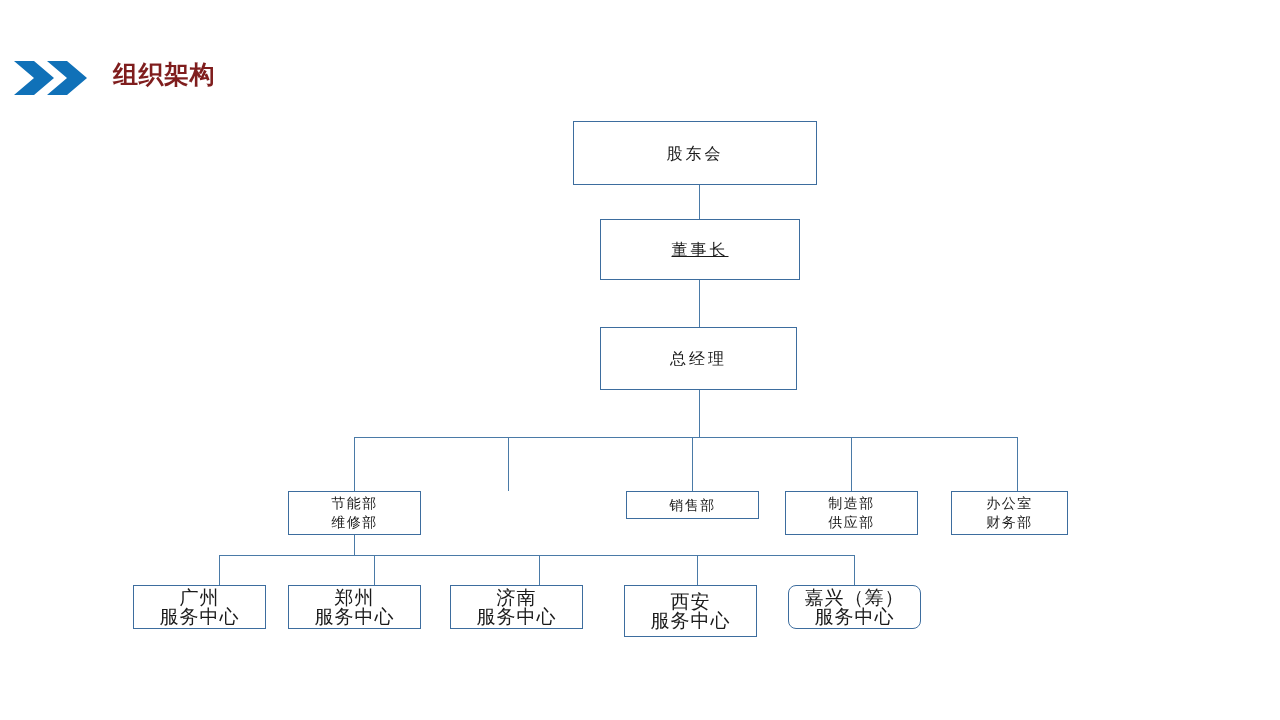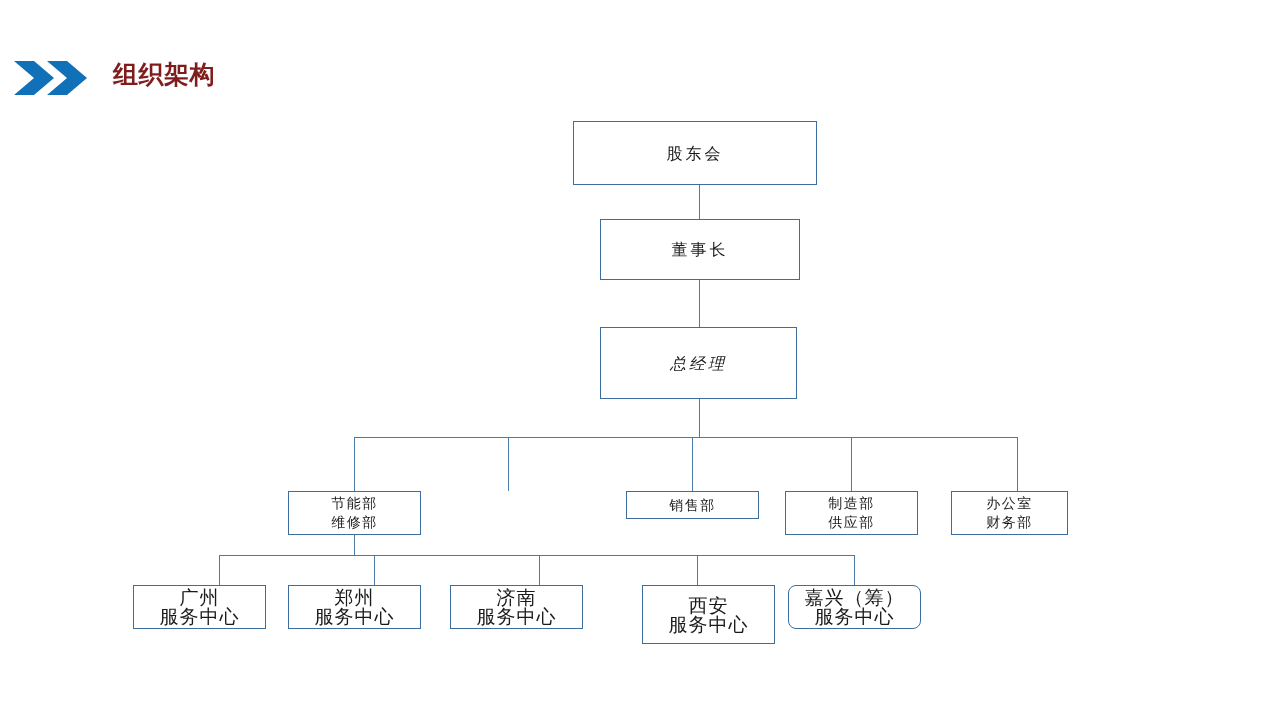--- a/index.html
+++ b/index.html
@@ -131,27 +131,27 @@
     <div class="conn v" style="left:539px; top:555px; height:31px;"></div>
     <div class="conn v" style="left:697px; top:555px; height:31px;"></div>
     <div class="conn v" style="left:854px; top:555px; height:31px;"></div>
 
     <div class="node top" style="left:573px; top:121px; width:244px; height:64px;">
       <span class="lines">
         <span>股东会</span>
       </span>
     </div>
 
-    <div class="node top" style="left:600px; top:219px; width:200px; height:61px;">
+    <div class="node top" style="left:600px; top:219px; width:200px; height:61px;text-decoration:underline;">
       <span class="lines">
         <span>董事长</span>
       </span>
     </div>
 
-    <div class="node top" style="left:600px; top:327px; width:197px; height:72px;font-style:italic;">
+    <div class="node top" style="left:600px; top:327px; width:197px; height:63px;">
       <span class="lines">
         <span>总经理</span>
       </span>
     </div>
 
     <div class="node dept" style="left:288px; top:491px; width:133px; height:44px;">
       <span class="lines">
         <span>节能部</span>
         <span>维修部</span>
       </span>
@@ -192,21 +192,21 @@
       </span>
     </div>
 
     <div class="node center" style="left:450px; top:585px; width:133px; height:44px;">
       <span class="lines">
         <span>济南</span>
         <span>服务中心</span>
       </span>
     </div>
 
-    <div class="node center" style="left:642px; top:585px; width:133px; height:59px;">
+    <div class="node center" style="left:624px; top:585px; width:133px; height:52px;">
       <span class="lines">
         <span>西安</span>
         <span>服务中心</span>
       </span>
     </div>
 
     <div class="node center" style="left:788px; top:585px; width:133px; height:44px;border-radius:8px;">
       <span class="lines">
         <span>嘉兴（筹）</span>
         <span>服务中心</span>

